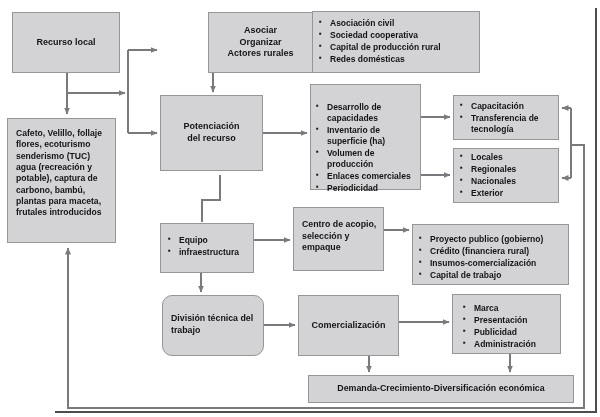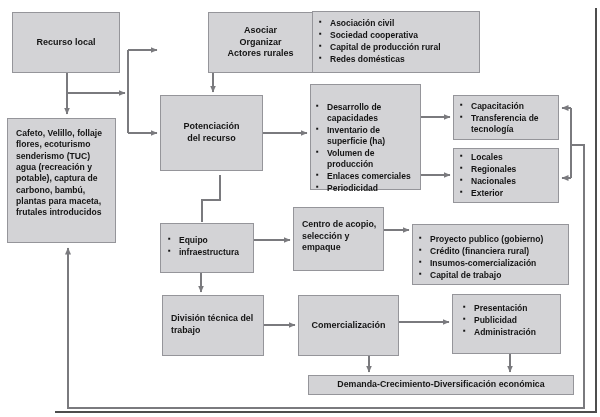--- a/index.html
+++ b/index.html
@@ -127,28 +127,29 @@
 
   <div class="box" style="left:412px; top:208px; width:157px; height:61px; padding:9px 1px 2px 4px;margin-top:16px;">
     <ul class="blist">
         <li>Proyecto publico (gobierno)</li>
         <li>Crédito (financiera  rural)</li>
         <li>Insumos-comercialización</li>
         <li>Capital de trabajo</li>
       </ul>
   </div>
 
-  <div class="box ltext" style="left:162px; top:295px; width:102px; height:61px; padding-top:17px;">División técnica del
+  <div class="box ltext" style="left:162px; top:295px; width:102px; height:61px; padding-top:17px;border-radius:10px;">División técnica del
 trabajo</div>
 
   <div class="box center" style="left:298px; top:295px; width:101px; height:61px;">Comercialización</div>
 
   <div class="box" style="left:452px; top:294px; width:109px; height:60px; padding:8px 1px 2px 8px;">
     <ul class="blist">
+        <li>Marca</li>
         <li>Presentación</li>
         <li>Publicidad</li>
         <li>Administración</li>
       </ul>
   </div>
 
-  <div class="box center" style="left:308px; top:375px; width:266px; height:20px; font-size:8.8px;">Demanda-Crecimiento-Diversificación económica</div>
+  <div class="box center" style="left:308px; top:375px; width:266px; height:28px; font-size:8.8px;">Demanda-Crecimiento-Diversificación económica</div>
 
 </div>
 
 </body></html>

